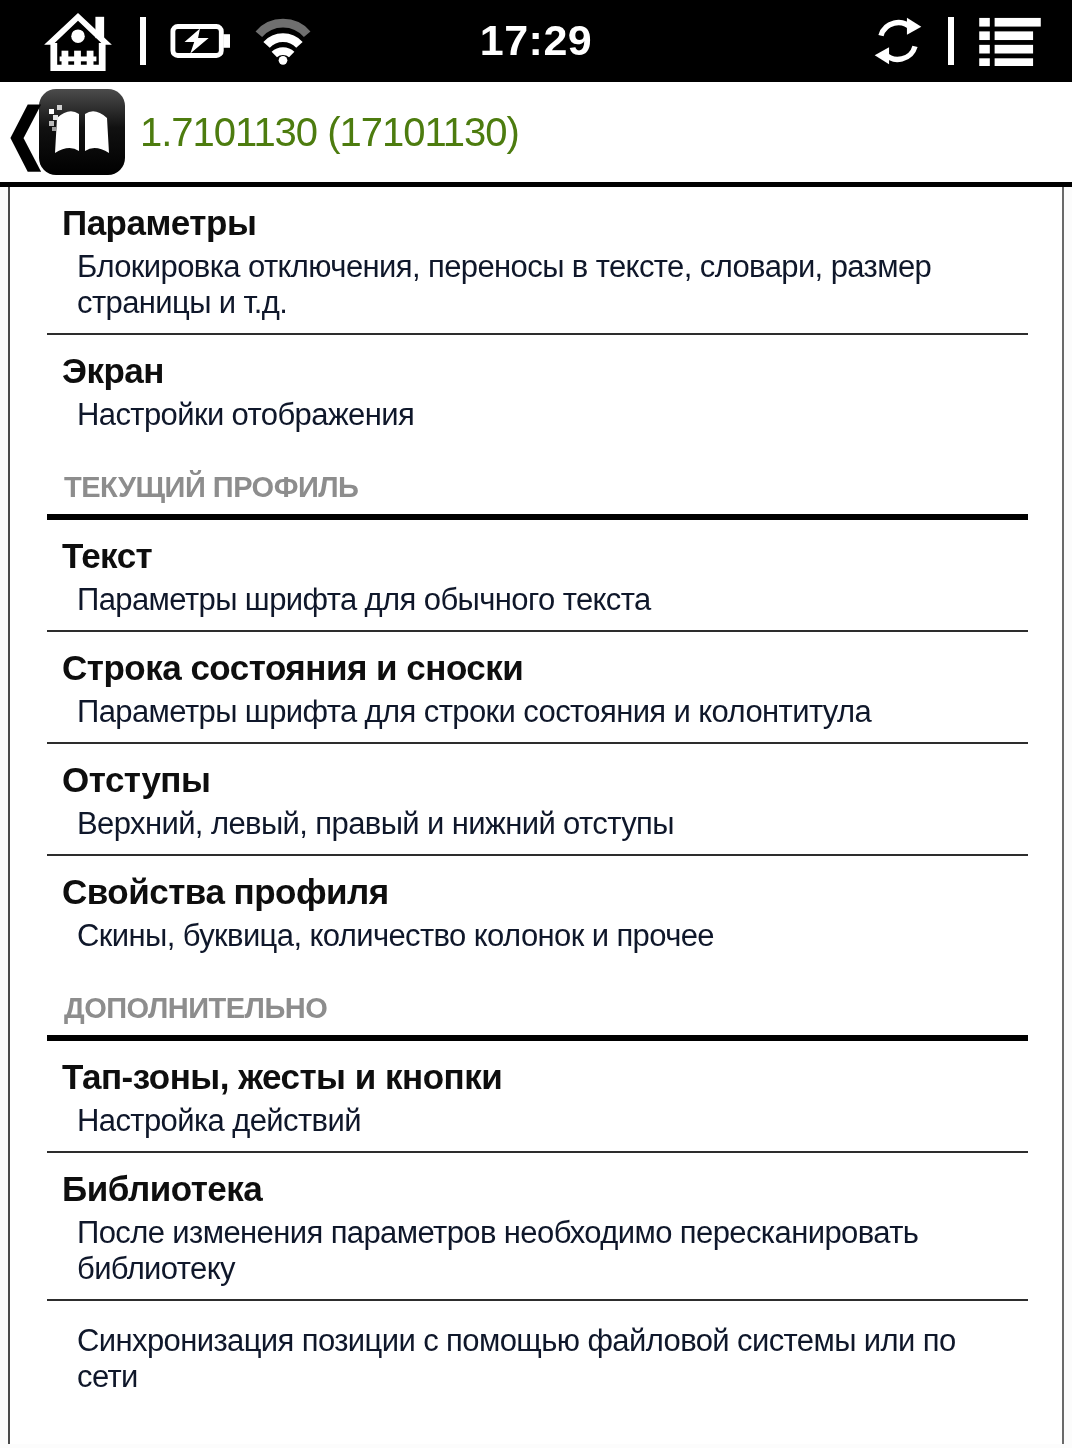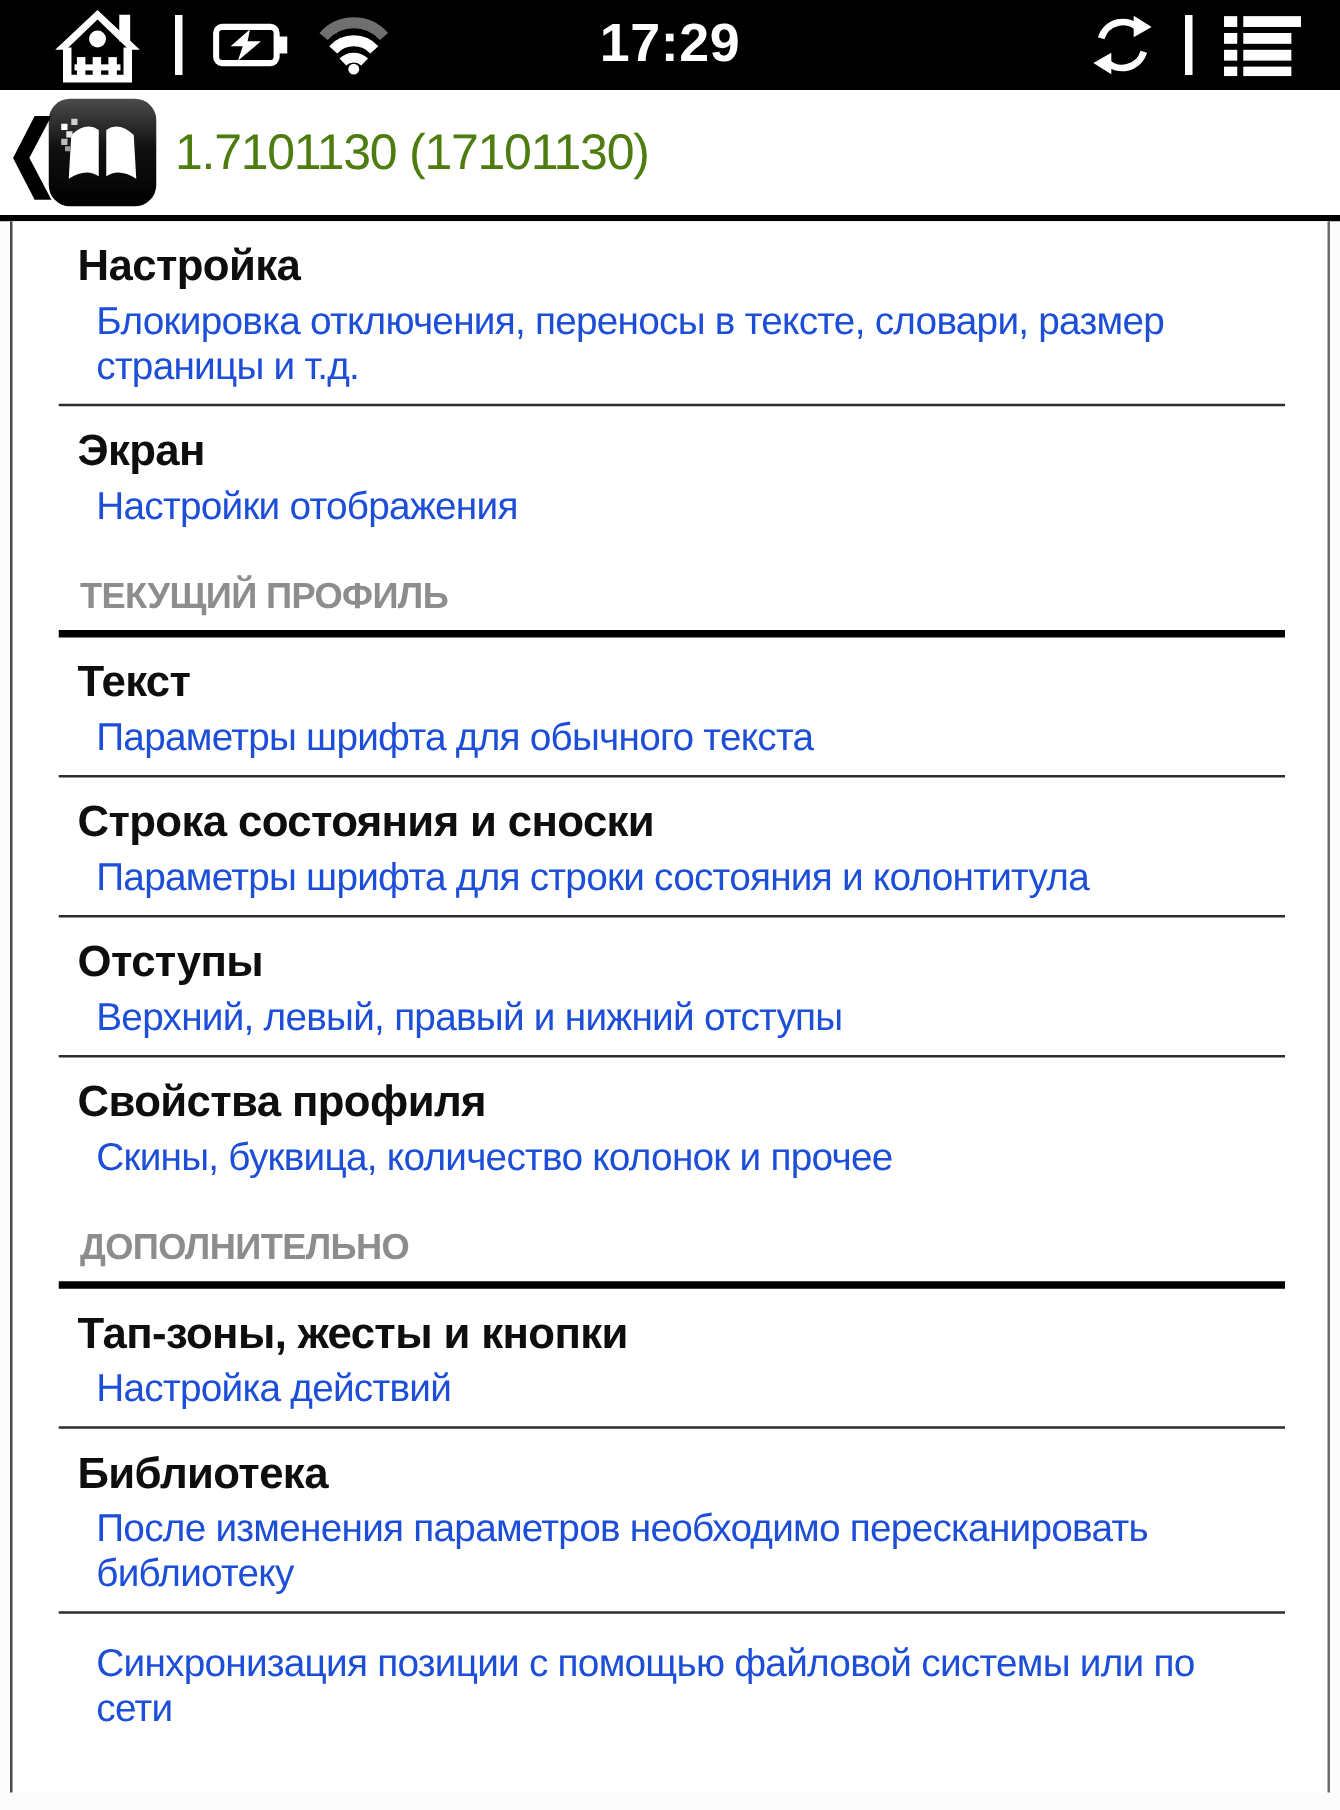--- a/index.html
+++ b/index.html
@@ -5,21 +5,21 @@
   * { margin: 0; padding: 0; box-sizing: border-box; }
   html, body { width: 1072px; height: 1448px; overflow: hidden; }
   body {
     font-family: "Liberation Sans", sans-serif;
     background: #fcfcfc;
     position: relative;
   }
 
   
   .status-bar {
-    height: 72px;
+    height: 82px;
     background: #000;
     display: flex;
     align-items: center;
     position: relative;
     color: #fff;
   }
   .sb-left { display: flex; align-items: center; gap: 24px; padding-left: 40px; }
   .sb-right { display: flex; align-items: center; gap: 24px; margin-left: auto; padding-right: 30px; }
   .sb-divider { width: 6px; height: 48px; background: #fff; }
   .sb-time {
@@ -68,21 +68,21 @@
   .item-title {
     font-size: 35px;
     font-weight: 700;
     line-height: 40px;
     color: #0e0e0e;
     letter-spacing: -0.5px;
   }
   .item-sub {
     font-size: 31px;
     line-height: 36px;
-    color: #1d4ed8;
+    color: #0f172a;
     margin-top: 6px;
     padding-left: 15px;
     letter-spacing: -0.6px;
     max-width: 920px;
   }
   .divider-thin  { height: 2px; background: #2d2d2d; margin: 0 34px 0 37px; }
   .divider-thick { height: 6px; background: #000;    margin: 0 34px 0 37px; }
   .section-label {
     padding: 26px 2px 10px 54px;
     font-size: 29px;
@@ -163,21 +163,21 @@
     <rect x="20" y="32" width="4" height="4" fill="#fff"></rect>
     <rect x="14" y="39" width="4" height="4" fill="#9e9e9e"></rect>
   </svg>
   <div class="header-title">1.7101130 (17101130)</div>
 </div>
 <div class="header-rule"></div>
 
 <div class="panel">
 
   <div class="item">
-    <div class="item-title">Настройка</div>
+    <div class="item-title">Параметры</div>
     <div class="item-sub">Блокировка отключения, переносы в тексте, словари, размер страницы и т.д.</div>
   </div>
   <div class="divider-thin"></div>
 
   <div class="item">
     <div class="item-title">Экран</div>
     <div class="item-sub">Настройки отображения</div>
   </div>
 
   <div class="section-label">ТЕКУЩИЙ ПРОФИЛЬ</div>

